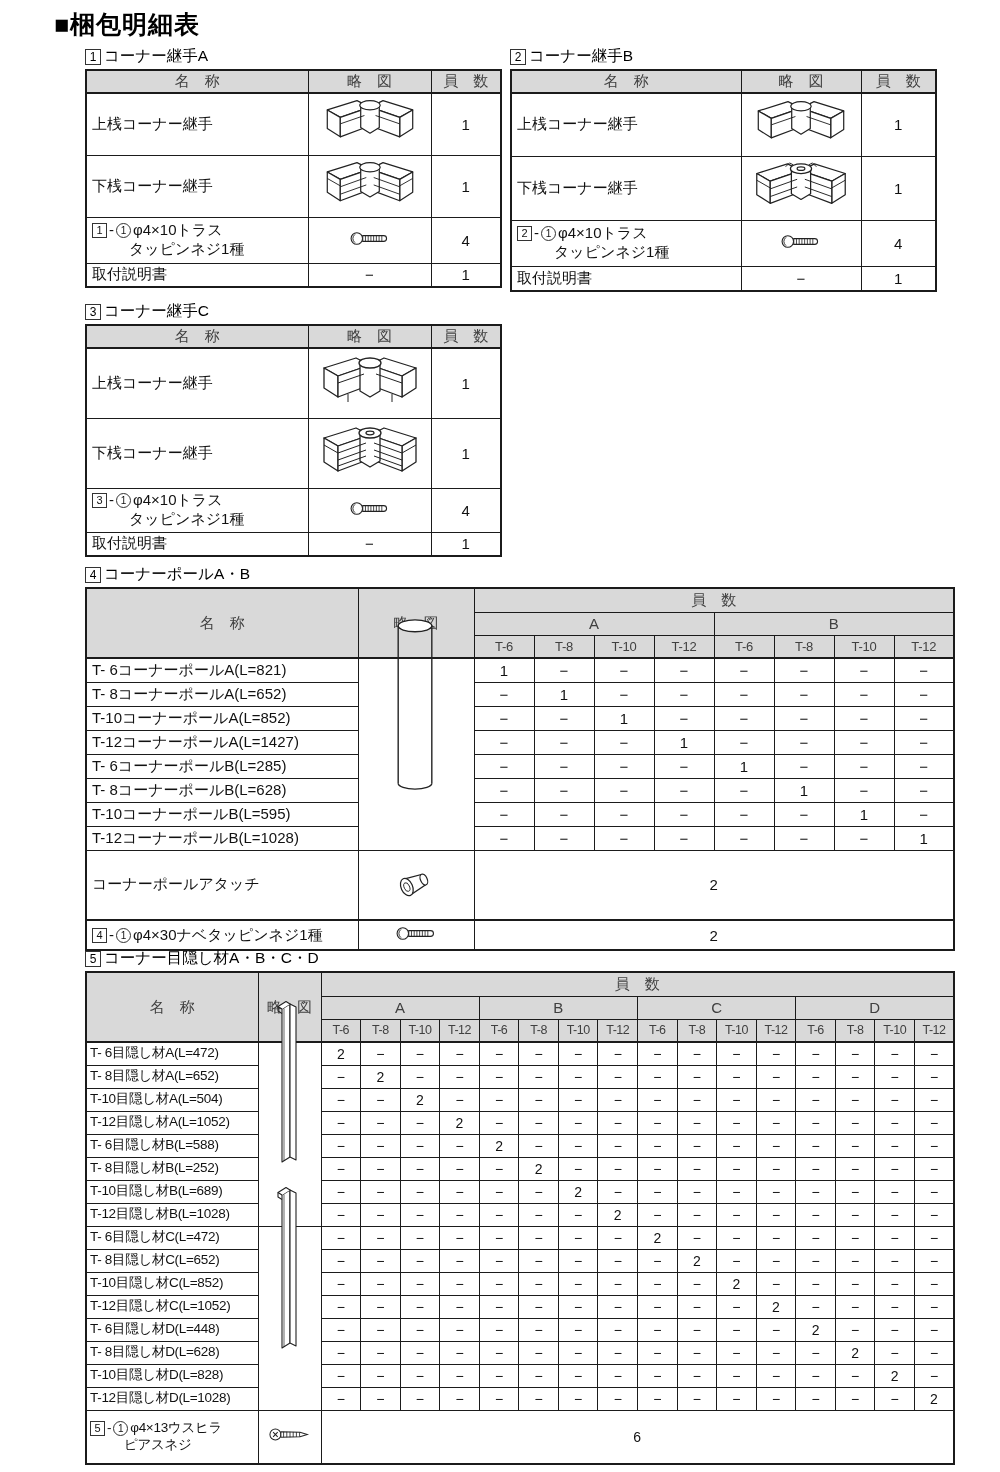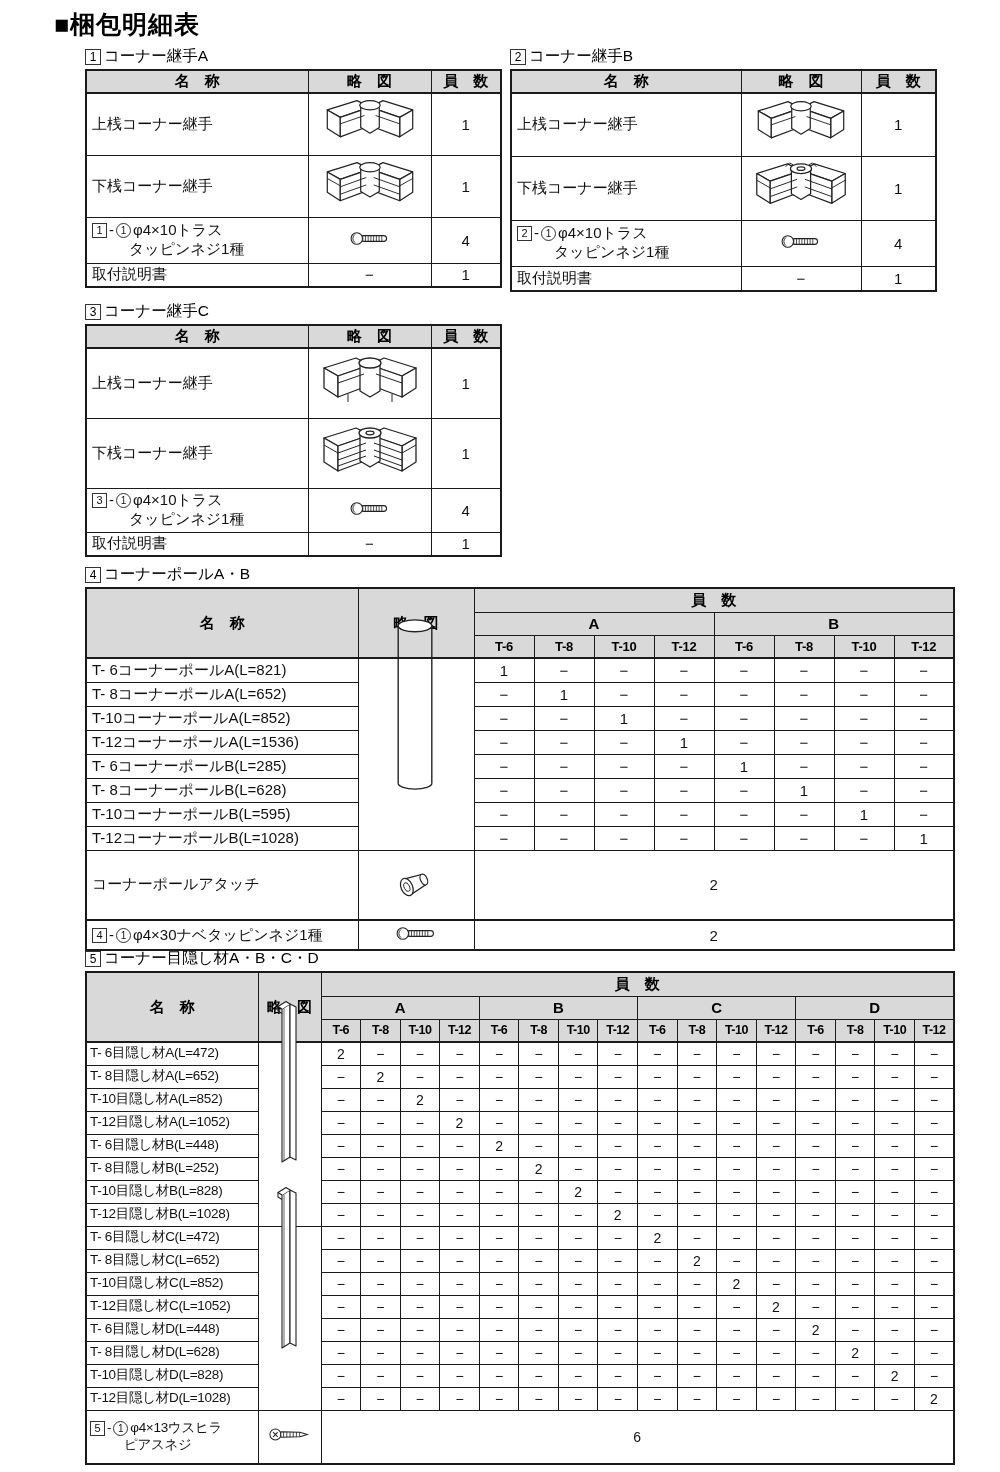--- a/index.html
+++ b/index.html
@@ -20,21 +20,21 @@
   }
   .circnum {
     display:inline-block; box-sizing:border-box; border:1px solid #333; border-radius:50%; background:#fff;
     width:15px; height:15px; line-height:13px; text-align:center; font-size:10px;
   }
   .caption .boxnum { width:16px; height:16px; line-height:14px; font-size:12px; }
 
   table.grid { border-collapse:collapse; table-layout:fixed; background:#fff; border:2px solid #1b1b1b; }
   .grid th, .grid td { border:1px solid #1b1b1b; padding:0; overflow:hidden; }
   .grid thead { border-bottom:2px solid #1b1b1b; }
-  .grid thead th { background:#d9d9d9; font-weight:bold; font-size:15px; color:#000000; }
+  .grid thead th { background:#d9d9d9; font-weight:normal; font-size:15px; color:#404040; }
   .grid thead th.sz { font-size:13px; letter-spacing:-0.3px; }
   #t5 thead th.sz { font-size:12.5px; letter-spacing:-0.5px; }
 
   td.nm { text-align:left; padding:1px 3px 1px 5px; font-size:15px; line-height:1.25; }
   #t5 td.nm { font-size:13.5px; letter-spacing:-0.3px; padding-left:3px;margin-left:16px; }
   td.qt { text-align:center; font-size:15px; }
   #t5 td.qt { font-size:14px; }
   td.sk { text-align:center; vertical-align:middle; }
   td.spacer { border-top:none; border-bottom:none; }
   #t5 tbody.data tr:nth-of-type(9) td.spacer { border-top:1px solid #1b1b1b; }
@@ -398,21 +398,21 @@
             <td class="qt">−</td>
             <td class="qt">1</td>
             <td class="qt">−</td>
             <td class="qt">−</td>
             <td class="qt">−</td>
             <td class="qt">−</td>
             <td class="qt">−</td>
           </tr>
 
           <tr class="drow" style="height:24px">
-            <td class="nm">T-12コーナーポールA(L=1536)</td>
+            <td class="nm">T-12コーナーポールA(L=1427)</td>
             <td class="spacer"></td>
 
           <td class="qt">−</td>
             <td class="qt">−</td>
             <td class="qt">−</td>
             <td class="qt">1</td>
             <td class="qt">−</td>
             <td class="qt">−</td>
             <td class="qt">−</td>
             <td class="qt">−</td>
@@ -608,21 +608,21 @@
             <td class="qt">−</td>
             <td class="qt">−</td>
             <td class="qt">−</td>
             <td class="qt">−</td>
             <td class="qt">−</td>
             <td class="qt">−</td>
             <td class="qt">−</td>
           </tr>
 
           <tr class="drow" style="height:23px">
-            <td class="nm">T-10目隠し材A(L=852)</td>
+            <td class="nm">T-10目隠し材A(L=504)</td>
             <td class="spacer"></td>
 
           <td class="qt">−</td>
             <td class="qt">−</td>
             <td class="qt">2</td>
             <td class="qt">−</td>
             <td class="qt">−</td>
             <td class="qt">−</td>
             <td class="qt">−</td>
             <td class="qt">−</td>
@@ -652,21 +652,21 @@
             <td class="qt">−</td>
             <td class="qt">−</td>
             <td class="qt">−</td>
             <td class="qt">−</td>
             <td class="qt">−</td>
             <td class="qt">−</td>
             <td class="qt">−</td>
           </tr>
 
           <tr class="drow" style="height:23px">
-            <td class="nm">T- 6目隠し材B(L=448)</td>
+            <td class="nm">T- 6目隠し材B(L=588)</td>
             <td class="spacer"></td>
 
           <td class="qt">−</td>
             <td class="qt">−</td>
             <td class="qt">−</td>
             <td class="qt">−</td>
             <td class="qt">2</td>
             <td class="qt">−</td>
             <td class="qt">−</td>
             <td class="qt">−</td>
@@ -696,21 +696,21 @@
             <td class="qt">−</td>
             <td class="qt">−</td>
             <td class="qt">−</td>
             <td class="qt">−</td>
             <td class="qt">−</td>
             <td class="qt">−</td>
             <td class="qt">−</td>
           </tr>
 
           <tr class="drow" style="height:23px">
-            <td class="nm">T-10目隠し材B(L=828)</td>
+            <td class="nm">T-10目隠し材B(L=689)</td>
             <td class="spacer"></td>
 
           <td class="qt">−</td>
             <td class="qt">−</td>
             <td class="qt">−</td>
             <td class="qt">−</td>
             <td class="qt">−</td>
             <td class="qt">−</td>
             <td class="qt">2</td>
             <td class="qt">−</td>

